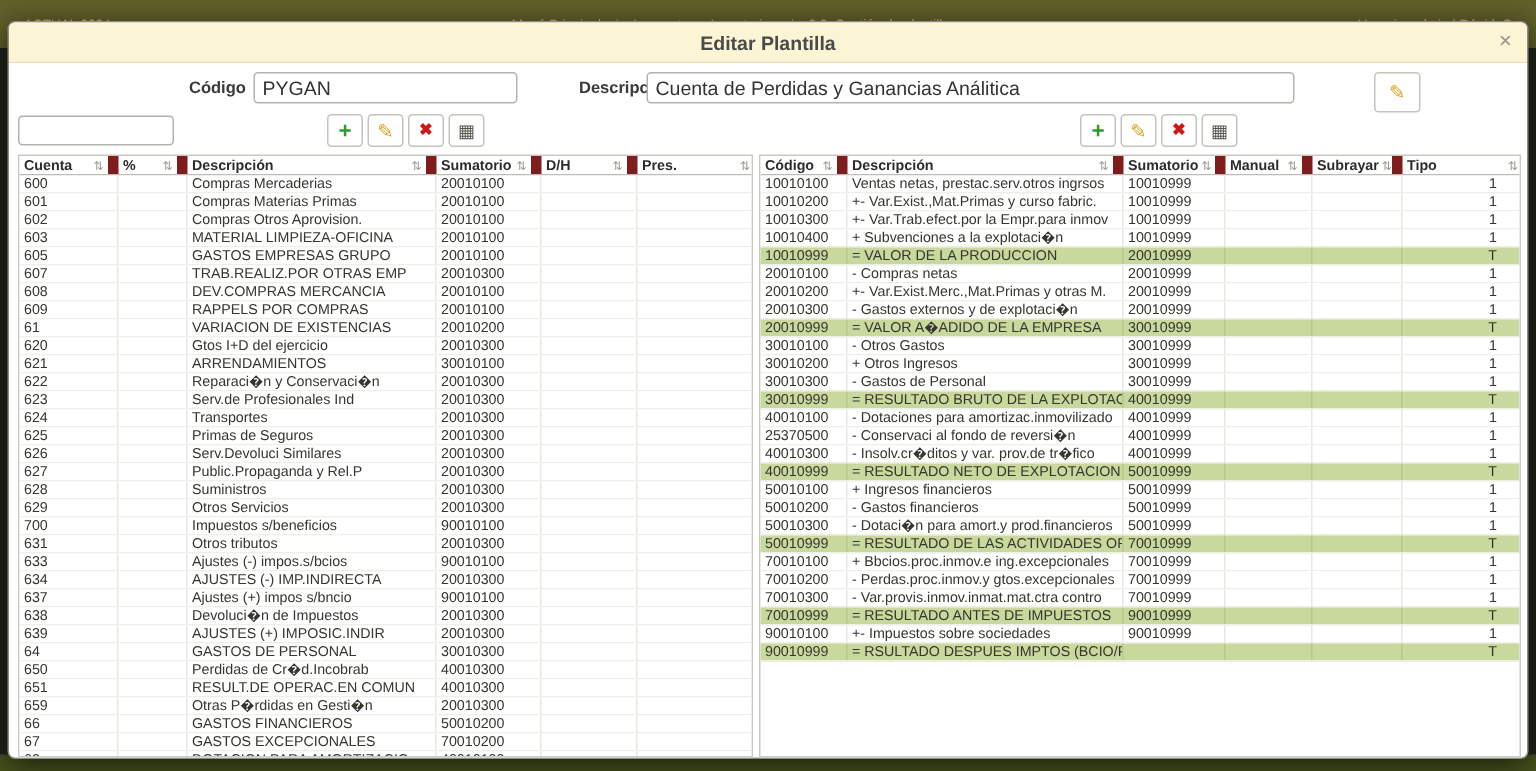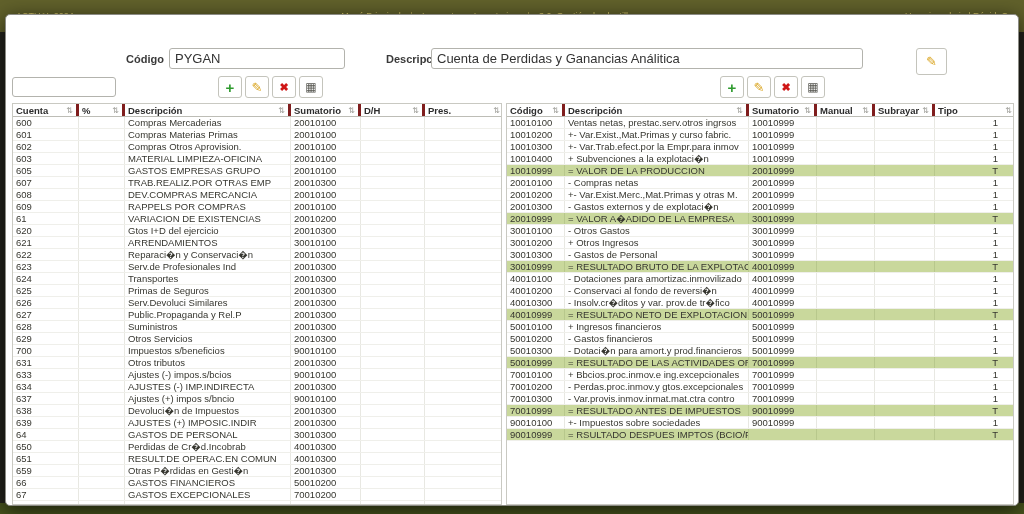--- a/index.html
+++ b/index.html
@@ -26,21 +26,21 @@
   .tl-right{left:714px}
   .gi{font-size:13px;line-height:1}
   .gi.add{color:#2f9b2f;font-weight:bold;font-size:15px}
   .gi.edit{color:#d9a31c}
   .gi.del{color:#cf1717;font-size:11px;font-weight:bold}
   .gi.grid{color:#55554f;font-size:12px}
   .table{position:absolute;top:88px;height:402px;border:1px solid #c9c9c2;background:#fff;overflow:hidden}
   .lt{left:6px;width:490px}
   .rt{left:500px;width:508px}
   .thead{display:flex;height:13px;border-bottom:1px solid #bdbdb6;background:#fff}
-  .hcell{display:flex;align-items:center;justify-content:space-between;font-size:9.5px;font-weight:bold;color:#2c2c2c;padding:0 3px;border-right:3px solid #7f1d1d;overflow:hidden;white-space:nowrap;flex-shrink:0}
+  .hcell{display:flex;align-items:center;justify-content:space-between;font-size:9.5px;font-weight:bold;color:#2c2c2c;padding:0 3px;border-right:7px solid #7f1d1d;overflow:hidden;white-space:nowrap;flex-shrink:0}
   .thead .hcell:last-child{border-right:none}
   .sort{font-size:8px;color:#9a9a94;font-weight:normal;margin-left:2px}
   .trow{display:flex;height:12px;border-bottom:1px solid #efefea;background:#fff}
   .trow.hl{background:#c9d89c}
   .trow.hl .tcell{border-right-color:#b8c88c;border-bottom-color:#b8c88c}
   .tcell{font-size:9.5px;color:#36362f;padding:0 3px;border-right:1px solid #e8e8e2;overflow:hidden;white-space:nowrap;line-height:11px;flex-shrink:0}
   .trow .tcell:last-child{border-right:none}
   .lt .col-cuenta{width:66px}
   .col-pct{width:46px}
   .lt .col-desc{width:166px}
@@ -68,20 +68,24 @@
       <span>Impuestos e Inventarios</span>
       <span class="sep">|</span>
       <span>3.0. Gestión de plantillas</span>
     </span>
     <span class="tb-right">Usuario: admin | RápidoC</span>
   </div>
 
   <div class="footerbar"></div>
 
   <div class="modal">
+    <div class="mhead">
+      <span class="mtitle">Editar Plantilla</span>
+      <span class="mclose">×</span>
+    </div>
 
     <label class="lbl lbl-codigo">Código</label>
     <input class="inp inp-codigo" value="PYGAN" style="">
     <label class="lbl lbl-desc">Descripción</label>
     <input class="inp inp-desc" value="Cuenta de Perdidas y Ganancias Análitica" style="">
     <button class="btn btn-big-edit">
       <span class="gi edit">✎</span>
     </button>
 
     <input class="inp inp-search" value="" style="">
@@ -545,21 +549,21 @@
           </div>
           <div class="trow">
             <div class="tcell col-codigo">40010100</div>
             <div class="tcell col-desc">- Dotaciones para amortizac.inmovilizado</div>
             <div class="tcell col-sum">40010999</div>
             <div class="tcell col-manual"></div>
             <div class="tcell col-subrayar"></div>
             <div class="tcell col-tipo">1</div>
           </div>
           <div class="trow">
-            <div class="tcell col-codigo">40010200</div>
+            <div class="tcell col-codigo">25370500</div>
             <div class="tcell col-desc">- Conservaci al fondo de reversi�n</div>
             <div class="tcell col-sum">40010999</div>
             <div class="tcell col-manual"></div>
             <div class="tcell col-subrayar"></div>
             <div class="tcell col-tipo">1</div>
           </div>
           <div class="trow">
             <div class="tcell col-codigo">40010300</div>
             <div class="tcell col-desc">- Insolv.cr�ditos y var. prov.de tr�fico</div>
             <div class="tcell col-sum">40010999</div>

